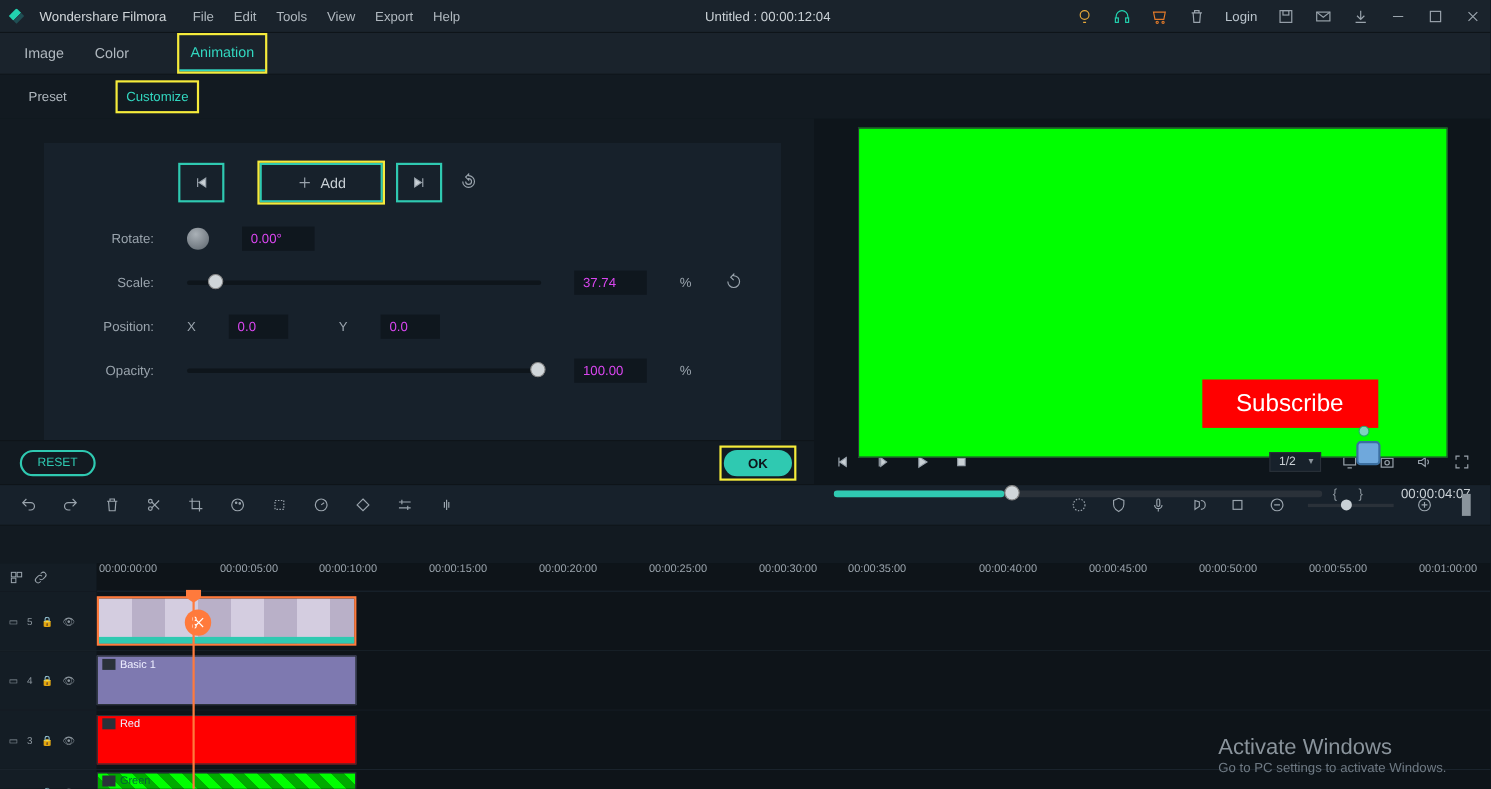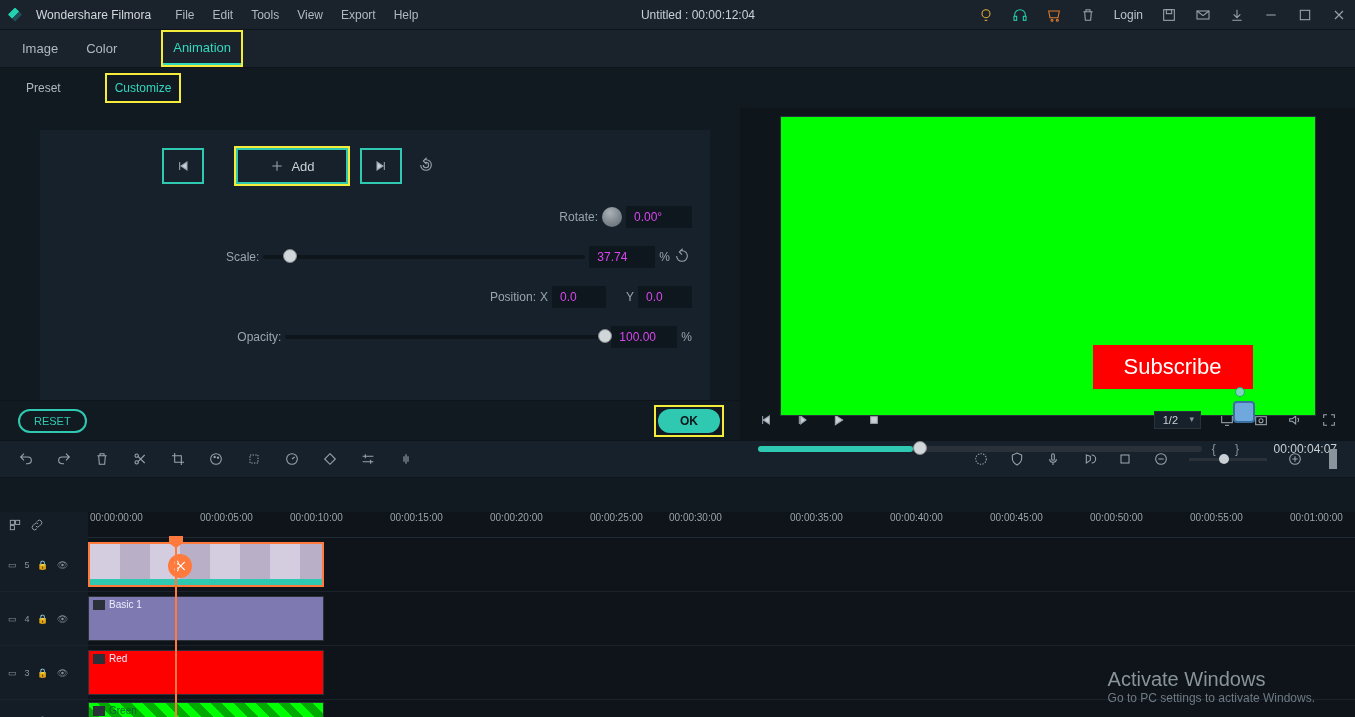--- a/index.html
+++ b/index.html
@@ -21,21 +21,21 @@
 .subtabbar { height: 40px; background:#121a21; display:flex; align-items:center; gap:20px; padding-left:20px;}
 .subtab { color:#b0b8bf; font-size:12px; cursor:pointer; padding:3px 6px;}
 .subtab.active { color:#32d7c0;}
 .main-split { display:flex; height: 292px;}
 .left-panel { width: 740px; background:#121a21; position:relative;}
 .panel-box { position:absolute; left:40px; top:22px; right:30px; bottom:0; background:#17212b; padding:18px 18px;}
 .kf-row { display:flex; align-items:center; gap:12px; margin-bottom:22px; margin-left:104px;}
 .kf-btn { border:2px solid #2fc9b1; background:transparent; color:#c9d0d5; height:36px; display:inline-flex; align-items:center; justify-content:center; cursor:pointer; font-size:13px;}
 .kf-btn.sm{ width:42px;} .kf-btn.add{ width:112px; gap:6px;}
 .reset-ic{ width:20px; color:#9aa4ad; cursor:pointer; margin-left:4px;}
-.prop-row{ display:flex; align-items:center; gap:4px; margin-bottom:18px;justify-content:flex-end;}
+.prop-row{ display:flex; align-items:center; gap:30px; margin-bottom:18px;}
 .prop-label{ width:82px; text-align:right; color:#9aa4ad; font-size:12px;}
 .knob{ width:20px; height:20px; border-radius:50%; background:radial-gradient(circle at 40% 30%, #aab1b7, #5b646c); position:relative;}
 .val-in{ background:#0f171e; border:none; color:#d946ef; padding:4px 8px; width:66px; font-size:12px; text-align:left;}
 .val-in.sm{ width:54px;}
 .slider{ position:relative; height:4px; background:#0e151b; border-radius:2px;}
 .slider-thumb{ position:absolute; top:-6px; width:14px; height:14px; border-radius:50%; background:#d0d6da; border:1px solid #888;}
 .unit{ color:#9aa4ad; font-size:12px;}
 .circ-reset{ width:18px; height:18px; color:#9aa4ad; cursor:pointer;}
 .right-panel { flex:1; background:#0e151b; display:flex; flex-direction:column;gap:24px;}
 .preview-wrap{ flex:1; display:flex; align-items:center; justify-content:center; padding:8px 18px 2px 18px;}
@@ -424,22 +424,22 @@
           </svg>
         </span>
     </div>
     <div class="ruler" style="flex:1; margin-left:0">
       <span class="tick" style="left:2px">00:00:00:00</span>
       <span class="tick" style="left:112px">00:00:05:00</span>
       <span class="tick" style="left:202px">00:00:10:00</span>
       <span class="tick" style="left:302px">00:00:15:00</span>
       <span class="tick" style="left:402px">00:00:20:00</span>
       <span class="tick" style="left:502px">00:00:25:00</span>
-      <span class="tick" style="left:581px">00:00:30:00</span>
-      <span class="tick" style="left:702px">00:00:35:00</span>
+      <span class="tick" style="left:602px">00:00:30:00</span>
+      <span class="tick" style="left:683px">00:00:35:00</span>
       <span class="tick" style="left:802px">00:00:40:00</span>
       <span class="tick" style="left:902px">00:00:45:00</span>
       <span class="tick" style="left:1002px">00:00:50:00</span>
       <span class="tick" style="left:1102px">00:00:55:00</span>
       <span class="tick" style="left:1202px">00:01:00:00</span>
     </div>
   </div>
   <div style="position:relative">
     <div class="playhead"></div>
     <div class="track">

